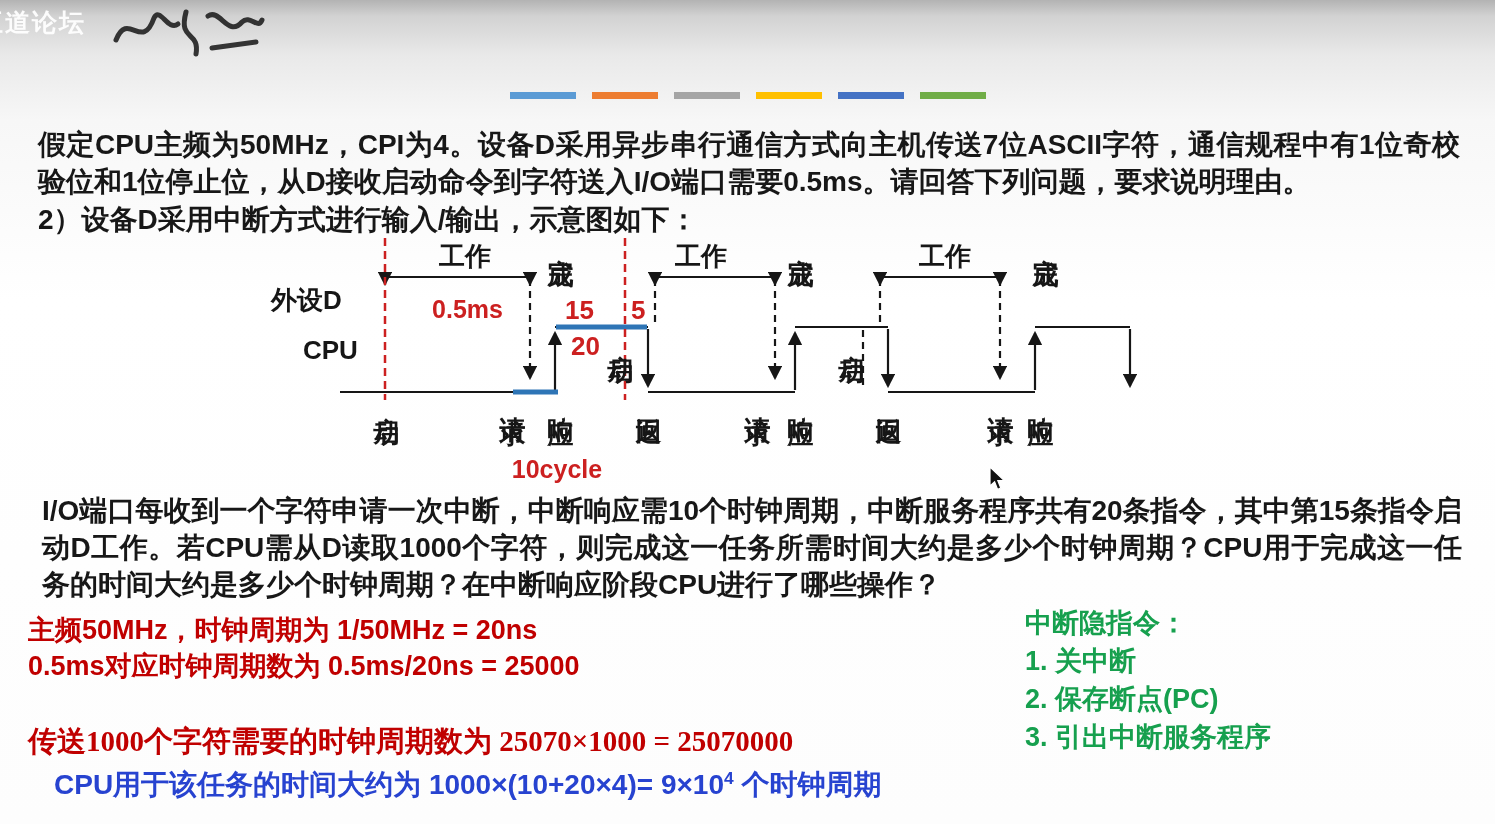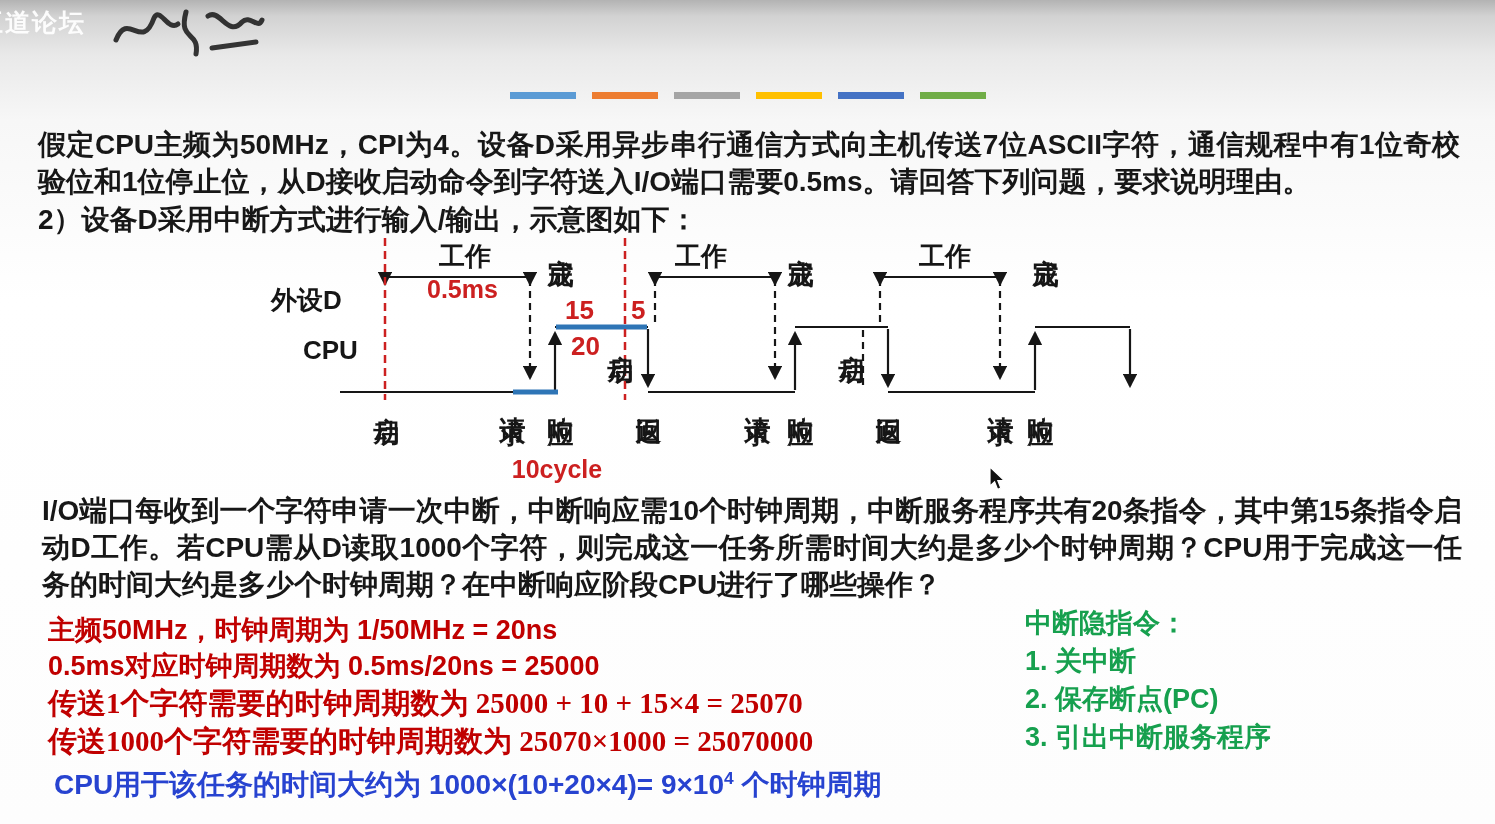--- a/index.html
+++ b/index.html
@@ -34,21 +34,21 @@
   .diagram { position:absolute; left:255px; top:232px; width:900px; height:264px; }
   .diagram svg.wave { position:absolute; left:0; top:0; }
   .blk { stroke:#161616; stroke-width:2.2; fill:none; }
   .dash { stroke-dasharray:7 5; }
   .reddash { stroke:var(--c-marker_red); stroke-width:2.5; stroke-dasharray:8 5; fill:none; }
   .bluehl { stroke:var(--c-highlight_blue); stroke-width:5; }
   .dlabel { position:absolute; font-size:26px; font-weight:700; color:#161616; line-height:1.08; white-space:nowrap; }
   .vert { writing-mode:vertical-rl; text-orientation:upright; letter-spacing:3px; }
   .redtxt { color:var(--c-marker_red); }
 
-  .sol-line { position:absolute; left:48px; font-size:27px; font-weight:700; color:var(--c-text_red); white-space:nowrap; }
+  .sol-line { position:absolute; left:28px; font-size:27px; font-weight:700; color:var(--c-text_red); white-space:nowrap; }
   .kai { font-family:"Liberation Serif","DejaVu Serif",serif; font-size:29px; }
   .answer {
     position:absolute; left:54px; top:766px; font-size:28px; font-weight:700;
     color:var(--c-answer_blue); white-space:nowrap;
   }
   .answer .sup { vertical-align:super; font-size:0.62em; }
   .notes {
     position:absolute; left:1025px; top:604px; color:var(--c-note_green);
     font-weight:700; font-size:27px;
   }
@@ -135,21 +135,21 @@
     <div class="dlabel" style="left:16px; top:104px;margin-left:32px;">CPU</div>
 
     <div class="dlabel" style="left:176px; top:10px; width:68px; text-align:center;">工作</div>
     <div class="dlabel" style="left:412px; top:10px; width:68px; text-align:center;">工作</div>
     <div class="dlabel" style="left:656px; top:10px; width:68px; text-align:center;">工作</div>
 
     <div class="dlabel vert" style="left:292px; top:6px;">完成</div>
     <div class="dlabel vert" style="left:532px; top:6px;">完成</div>
     <div class="dlabel vert" style="left:777px; top:6px;">完成</div>
 
-    <div class="dlabel redtxt" style="left:172px; top:44px; width:76px; text-align:left; font-size:25px;">0.5ms</div>
+    <div class="dlabel redtxt" style="left:172px; top:64px; width:76px; text-align:right; font-size:25px;">0.5ms</div>
     <div class="dlabel redtxt" style="left:310px; top:64px;">15</div>
     <div class="dlabel redtxt" style="left:376px; top:64px;">5</div>
     <div class="dlabel redtxt" style="left:316px; top:100px;">20</div>
 
     <div class="dlabel vert" style="left:352px; top:102px;">启动</div>
     <div class="dlabel vert" style="left:583px; top:102px;">启动</div>
 
     <div class="dlabel vert" style="left:118px; top:164px;">启动</div>
     <div class="dlabel vert" style="left:244px; top:164px;">请求</div>
     <div class="dlabel vert" style="left:292px; top:164px;">响应</div>
@@ -160,21 +160,20 @@
     <div class="dlabel vert" style="left:732px; top:164px;">请求</div>
     <div class="dlabel vert" style="left:772px; top:164px;">响应</div>
 
     <div class="dlabel redtxt" style="left:246px; top:224px; width:112px; text-align:center; font-size:25px;">10cycle</div>
   </div>
 
   <p class="body question">I/O端口每收到一个字符申请一次中断，中断响应需10个时钟周期，中断服务程序共有20条指令，其中第15条指令启动D工作。若CPU需从D读取1000个字符，则完成这一任务所需时间大约是多少个时钟周期？CPU用于完成这一任务的时间大约是多少个时钟周期？在中断响应阶段CPU进行了哪些操作？</p>
 
   <div class="sol-line" style="top:612px;">主频50MHz，时钟周期为 1/50MHz = 20ns</div>
   <div class="sol-line" style="top:648px;">0.5ms对应时钟周期数为 0.5ms/20ns = 25000</div>
-  <div class="sol-line kai" style="top:684px;">传送1个字符需要的时钟周期数为  25000 + 10 + 15×4 = 25070</div>
   <div class="sol-line kai" style="top:722px;">传送1000个字符需要的时钟周期数为  25070×1000 = 25070000</div>
 
   <div class="answer"><span>CPU用于该任务的时间大约为 1000×(10+20×4)= 9×10</span><span class="sup">4</span><span> 个时钟周期</span></div>
 
   <div class="notes">
     <div>中断隐指令：</div>
     <div>1. 关中断</div>
     <div>2. 保存断点(PC)</div>
     <div>3. 引出中断服务程序</div>
   </div>

